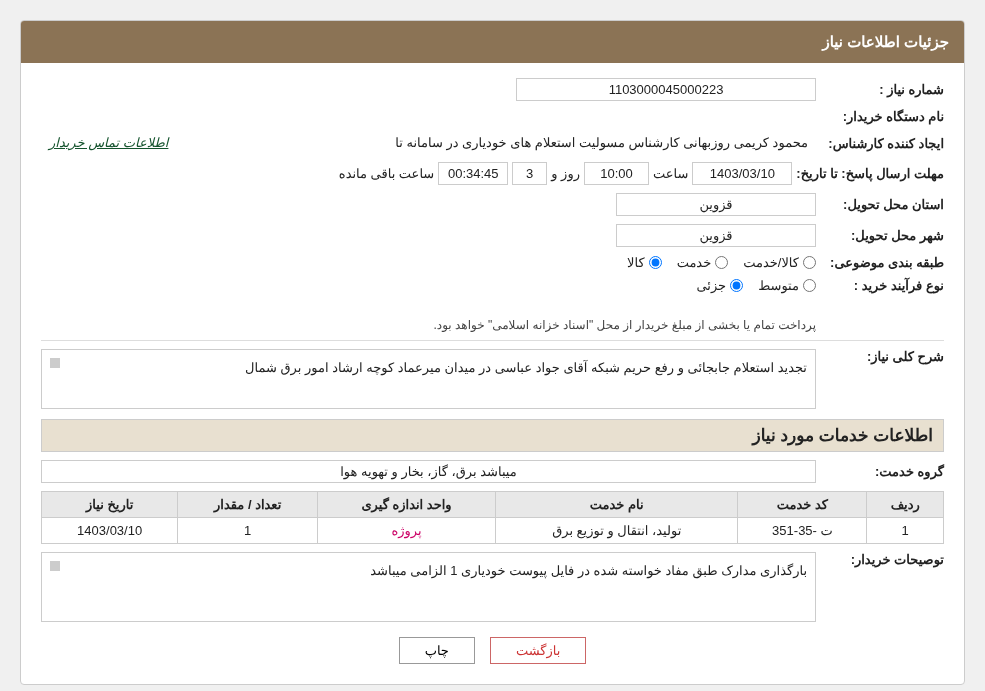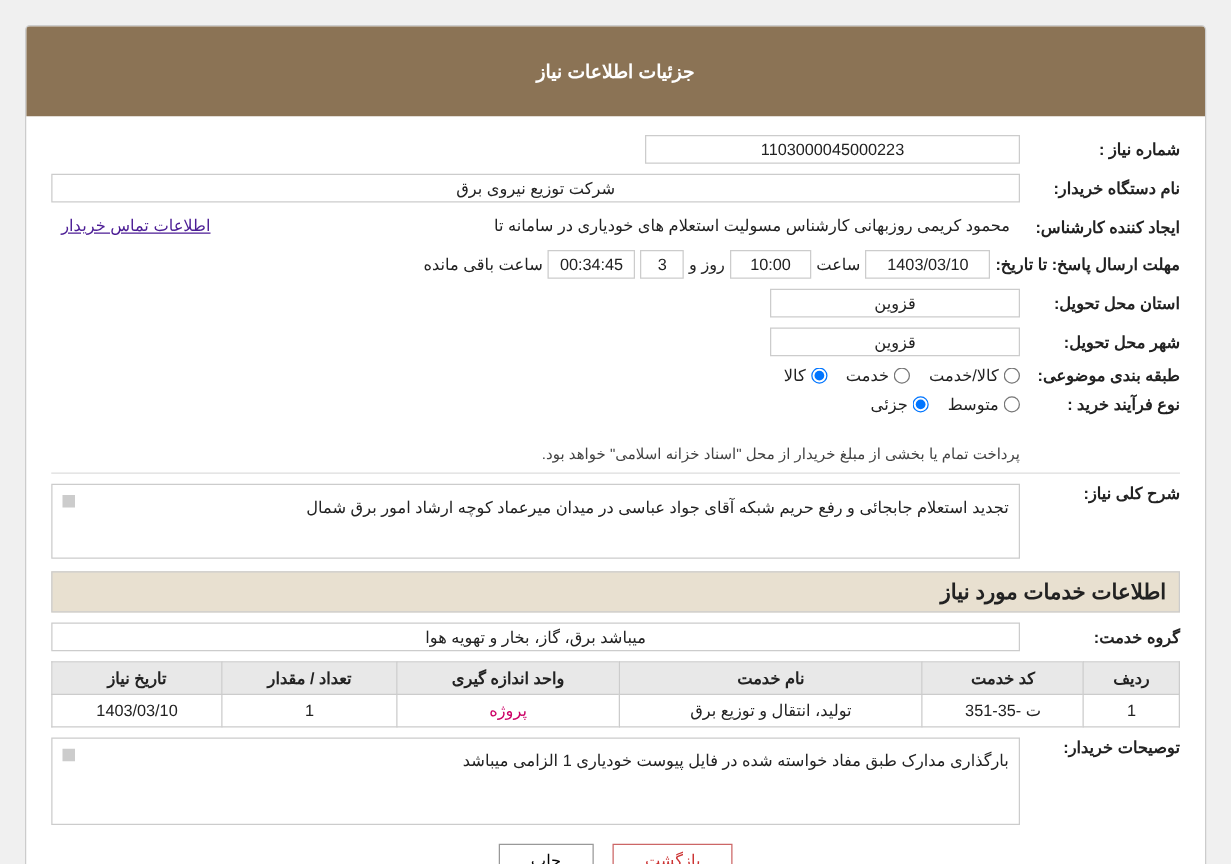--- a/index.html
+++ b/index.html
@@ -18,22 +18,21 @@
     }
     .main-card {
       background: #fff;
       border: 1px solid #ccc;
       border-radius: 4px;
       overflow: hidden;
     }
     .card-header {
       background: #8B7355;
       color: #fff;
-      text-align: center;
-      padding: 27px 15px;
+      padding: 12px 15px;
       font-size: 15px;
       font-weight: bold;
     }
     .card-body {
       padding: 15px 20px;
     }
     .info-row {
       display: flex;
       align-items: center;
       margin-bottom: 8px;
@@ -52,25 +51,26 @@
       padding: 3px 8px;
       background: #fff;
       min-height: 22px;
       text-align: right;
     }
     .info-value.no-border {
       border: none;
       background: transparent;
     }
     .info-value.blue-link {
-      color: #4c1d95;
+      color: #14532d;
       text-decoration: underline;
       cursor: pointer;
       border: none;
       background: transparent;
+      font-style: italic;
     }
     .date-box {
       border: 1px solid #ccc;
       padding: 3px 8px;
       background: #fff;
       min-height: 22px;
       text-align: center;
     }
     .date-label-inline {
       color: #222;
@@ -207,21 +207,20 @@
     </div>
     <div class="card-body">
 
       <div class="info-row">
         <span class="info-label">شماره نیاز :</span>
         <div class="info-value" style="max-width:300px; text-align:center;">1103000045000223</div>
       </div>
 
       <div class="info-row">
         <span class="info-label">نام دستگاه خریدار:</span>
-        <div class="info-value" style="flex:1; text-align:center;">شرکت توزیع نیروی برق</div>
       </div>
 
       <div class="info-row">
         <span class="info-label">ایجاد کننده کارشناس:</span>
         <div class="info-value no-border" style="flex:1;">محمود کریمی روزبهانی کارشناس  مسولیت استعلام های خودیاری در سامانه تا</div>
         <span class="info-value blue-link" style="min-width:130px; flex:none;">اطلاعات تماس خریدار</span>
       </div>
 
       <div class="info-row" style="flex-wrap:wrap; gap:4px;">
         <span class="info-label">مهلت ارسال پاسخ: تا تاریخ:</span>

